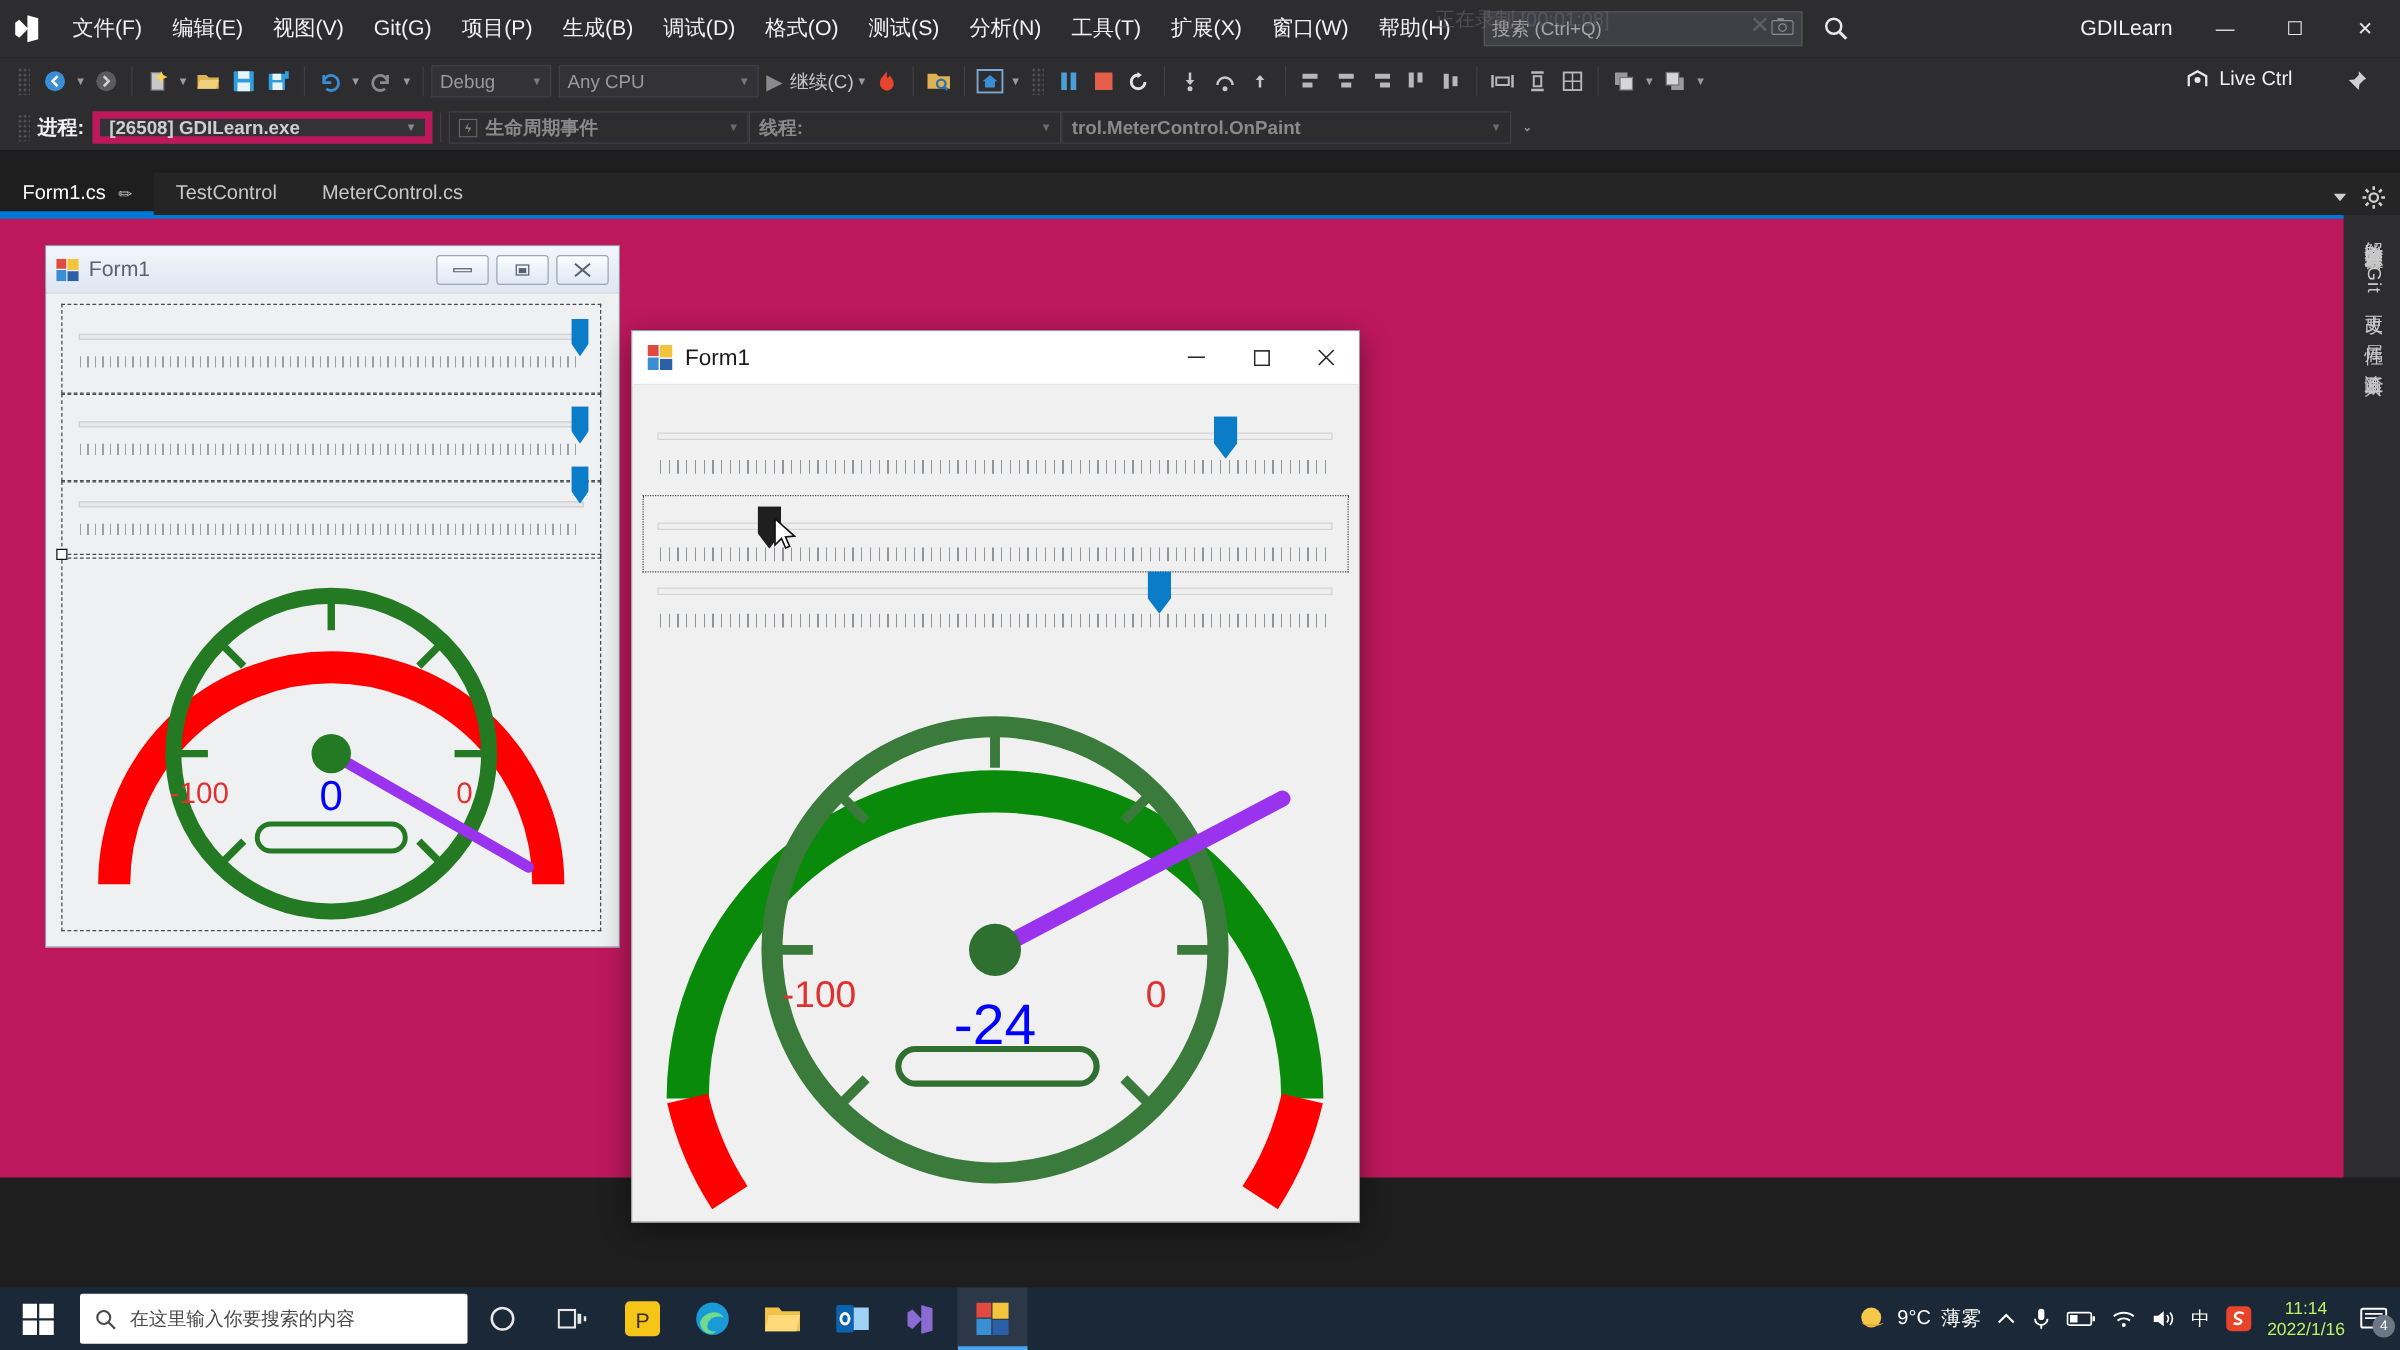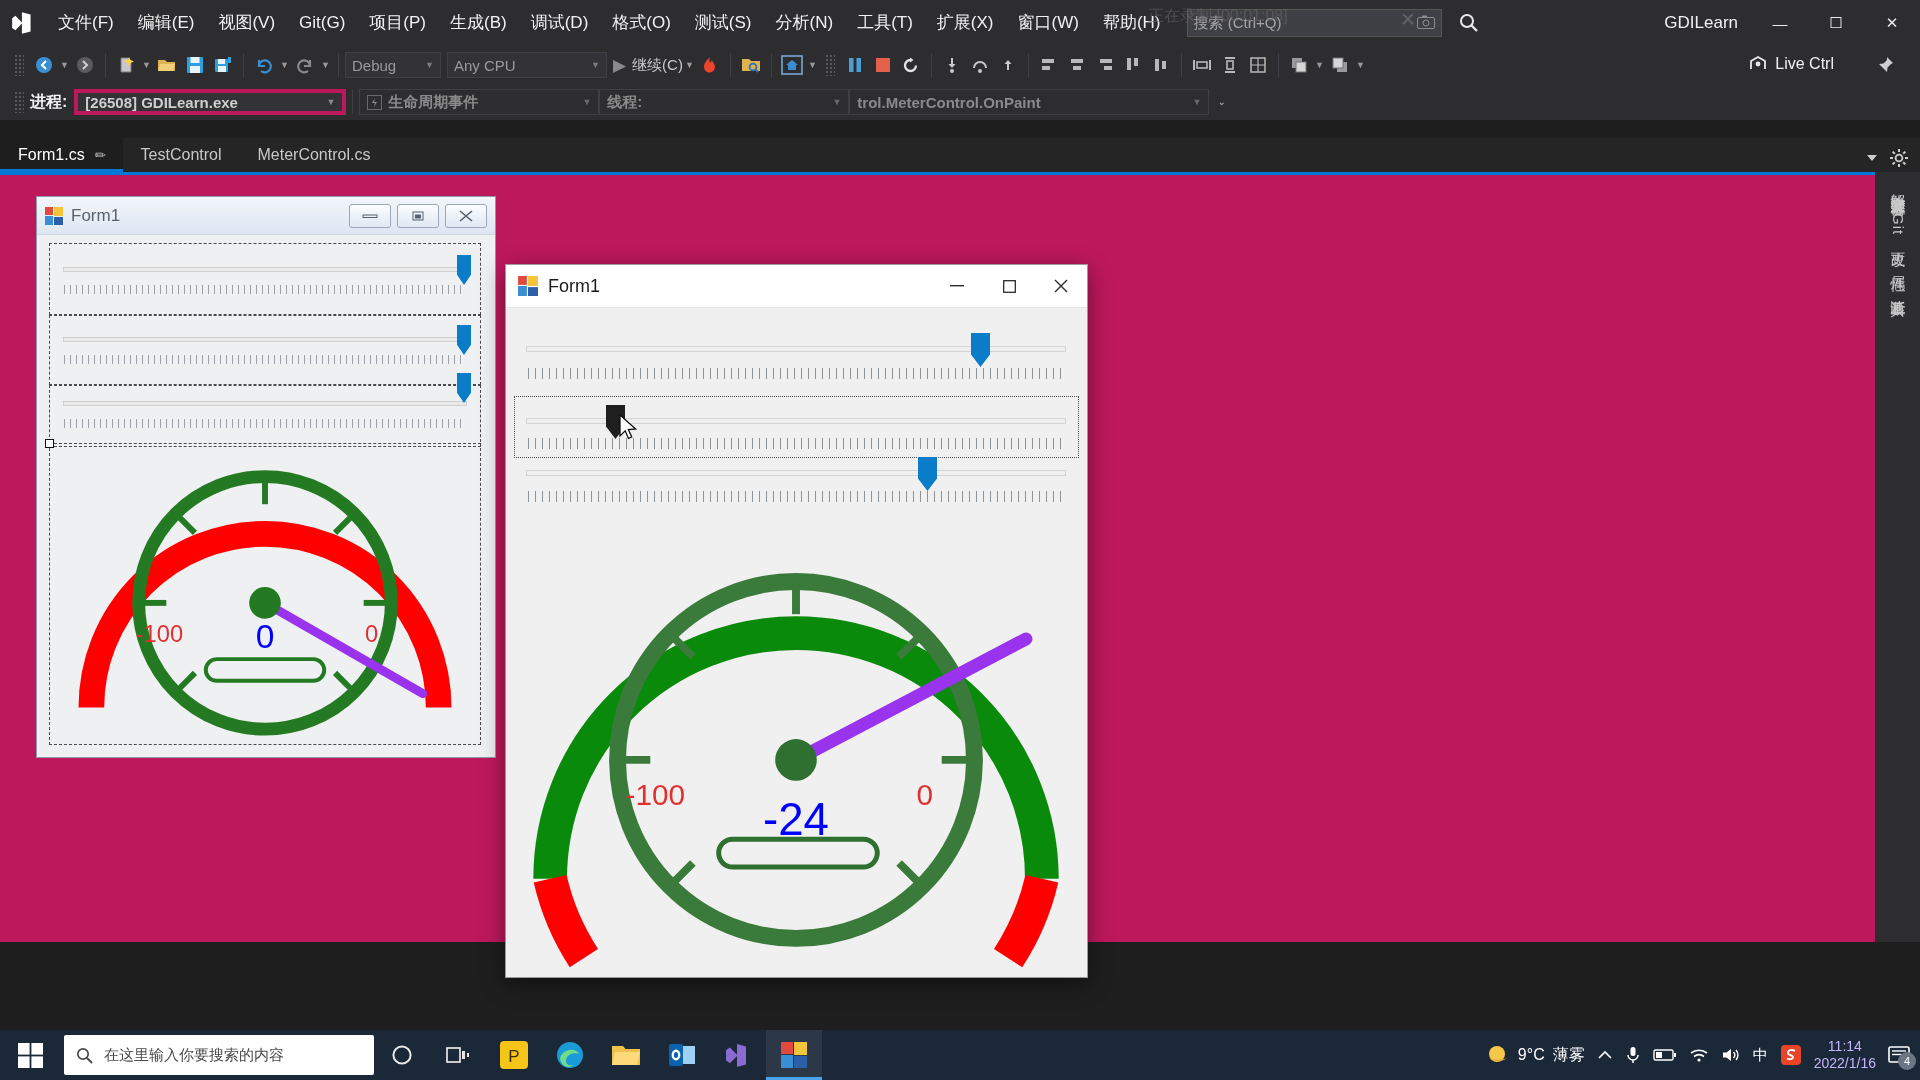--- a/index.html
+++ b/index.html
@@ -61,21 +61,21 @@
   .live-share { position:absolute; right:86px; top:9px; color:#f1f1f1; font-size:16px;
     display:flex; align-items:center; gap:7px; }
   .pin-right { position:absolute; right:26px; top:10px; color:#cfcfcf; font-size:17px; }
 
   
   .toolbar2 {
     position:absolute; left:0; top:84px; width:1920px; height:36px;
     background:#2d2d30; display:flex; align-items:center; padding-left:8px;font-weight:bold;
   }
   .lbl { color:#f1f1f1; font-size:16px; margin-right:7px; white-space:nowrap; }
-  .proc-combo { height:26px; width:272px; background:#333337; border:4px solid #be185d;
+  .proc-combo { height:26px; width:272px; background:#333337; border:6px solid #be185d;
     color:#cfcfcf; font-size:15px; display:flex; align-items:center; padding:0 7px; }
   .proc-combo .cv{flex:1;}
   .life-combo { height:26px; width:240px; background:#2d2d30; border:1px solid #3f3f46;
     color:#8a8a8a; font-size:15px; display:flex; align-items:center; padding:0 7px; gap:6px;}
   .thread-combo { height:26px; width:250px; background:#2d2d30; border:1px solid #3f3f46;
     color:#8a8a8a; font-size:15px; display:flex; align-items:center; padding:0 7px; }
   .stack-combo { height:26px; width:360px; background:#2d2d30; border:1px solid #3f3f46;
     color:#8a8a8a; font-size:15px; display:flex; align-items:center; padding:0 7px; }
 
   
@@ -178,21 +178,21 @@
   }
   .tb-start { width:62px; height:50px; display:flex; align-items:center; justify-content:center; }
   .tb-search {
     width:310px; height:40px; background:#ffffff; border-radius:2px; display:flex;
     align-items:center; padding:0 12px; gap:11px; color:#4a4a4a; font-size:15px; margin-left:2px;
   }
   .tb-ico { width:56px; height:50px; display:flex; align-items:center; justify-content:center; }
   .tb-ico.active { box-shadow: inset 0 -3px 0 #4aa3f0; background:rgba(255,255,255,.08); }
   .tray { margin-left:auto; display:flex; align-items:center; gap:12px; padding-right:10px;
     color:#ffffff; font-size:15px; }
-  .clock { text-align:center; line-height:1.25; font-size:14px; color:#c4b5fd; }
+  .clock { text-align:center; line-height:1.25; font-size:14px; color:#bef264; }
   .weather { display:flex; align-items:center; gap:8px; color:#fff; font-size:16px; }
 </style>
 </head>
 <body>
 
 <div id="root">
 
   <div class="titlebar">
     <div class="vs-logo">
       <svg viewBox="0 0 24 24">

